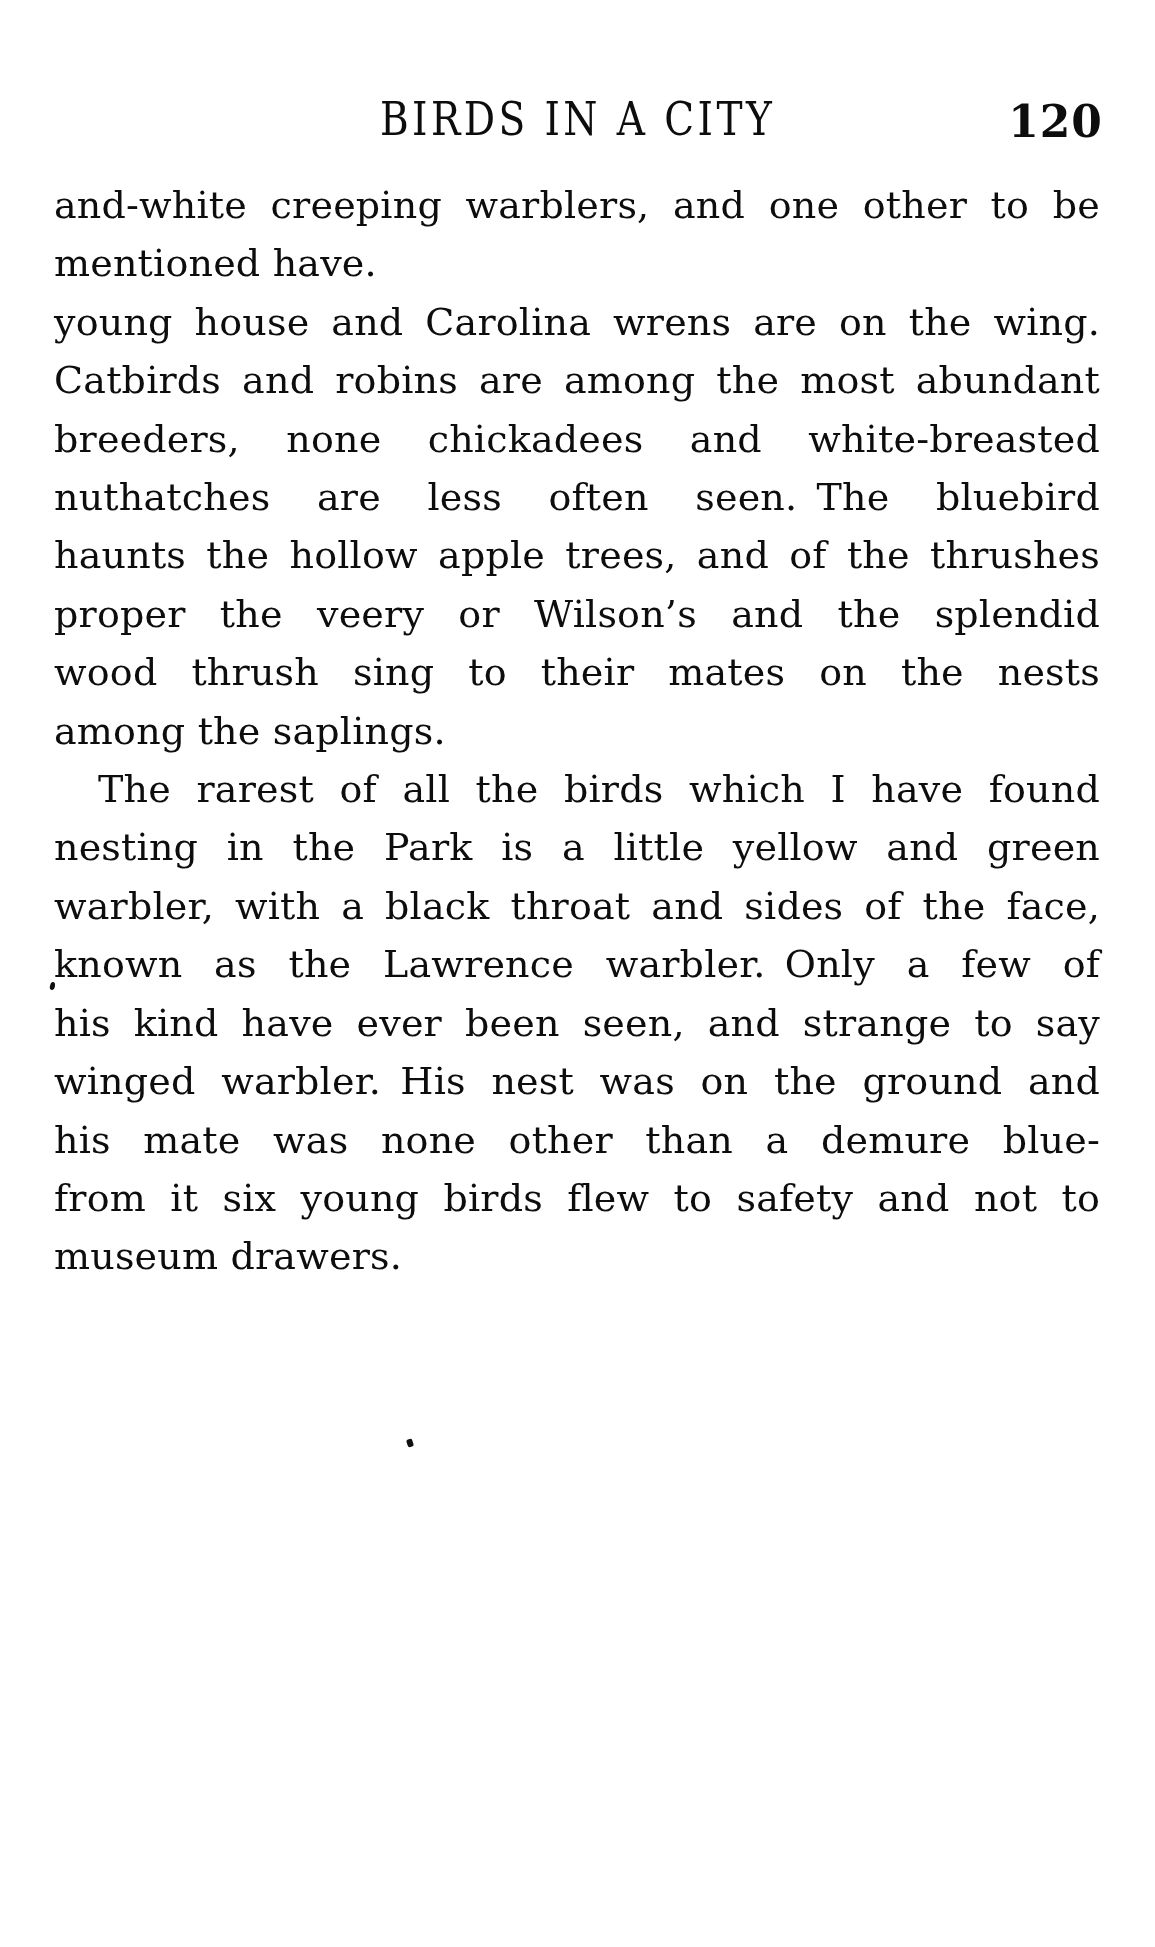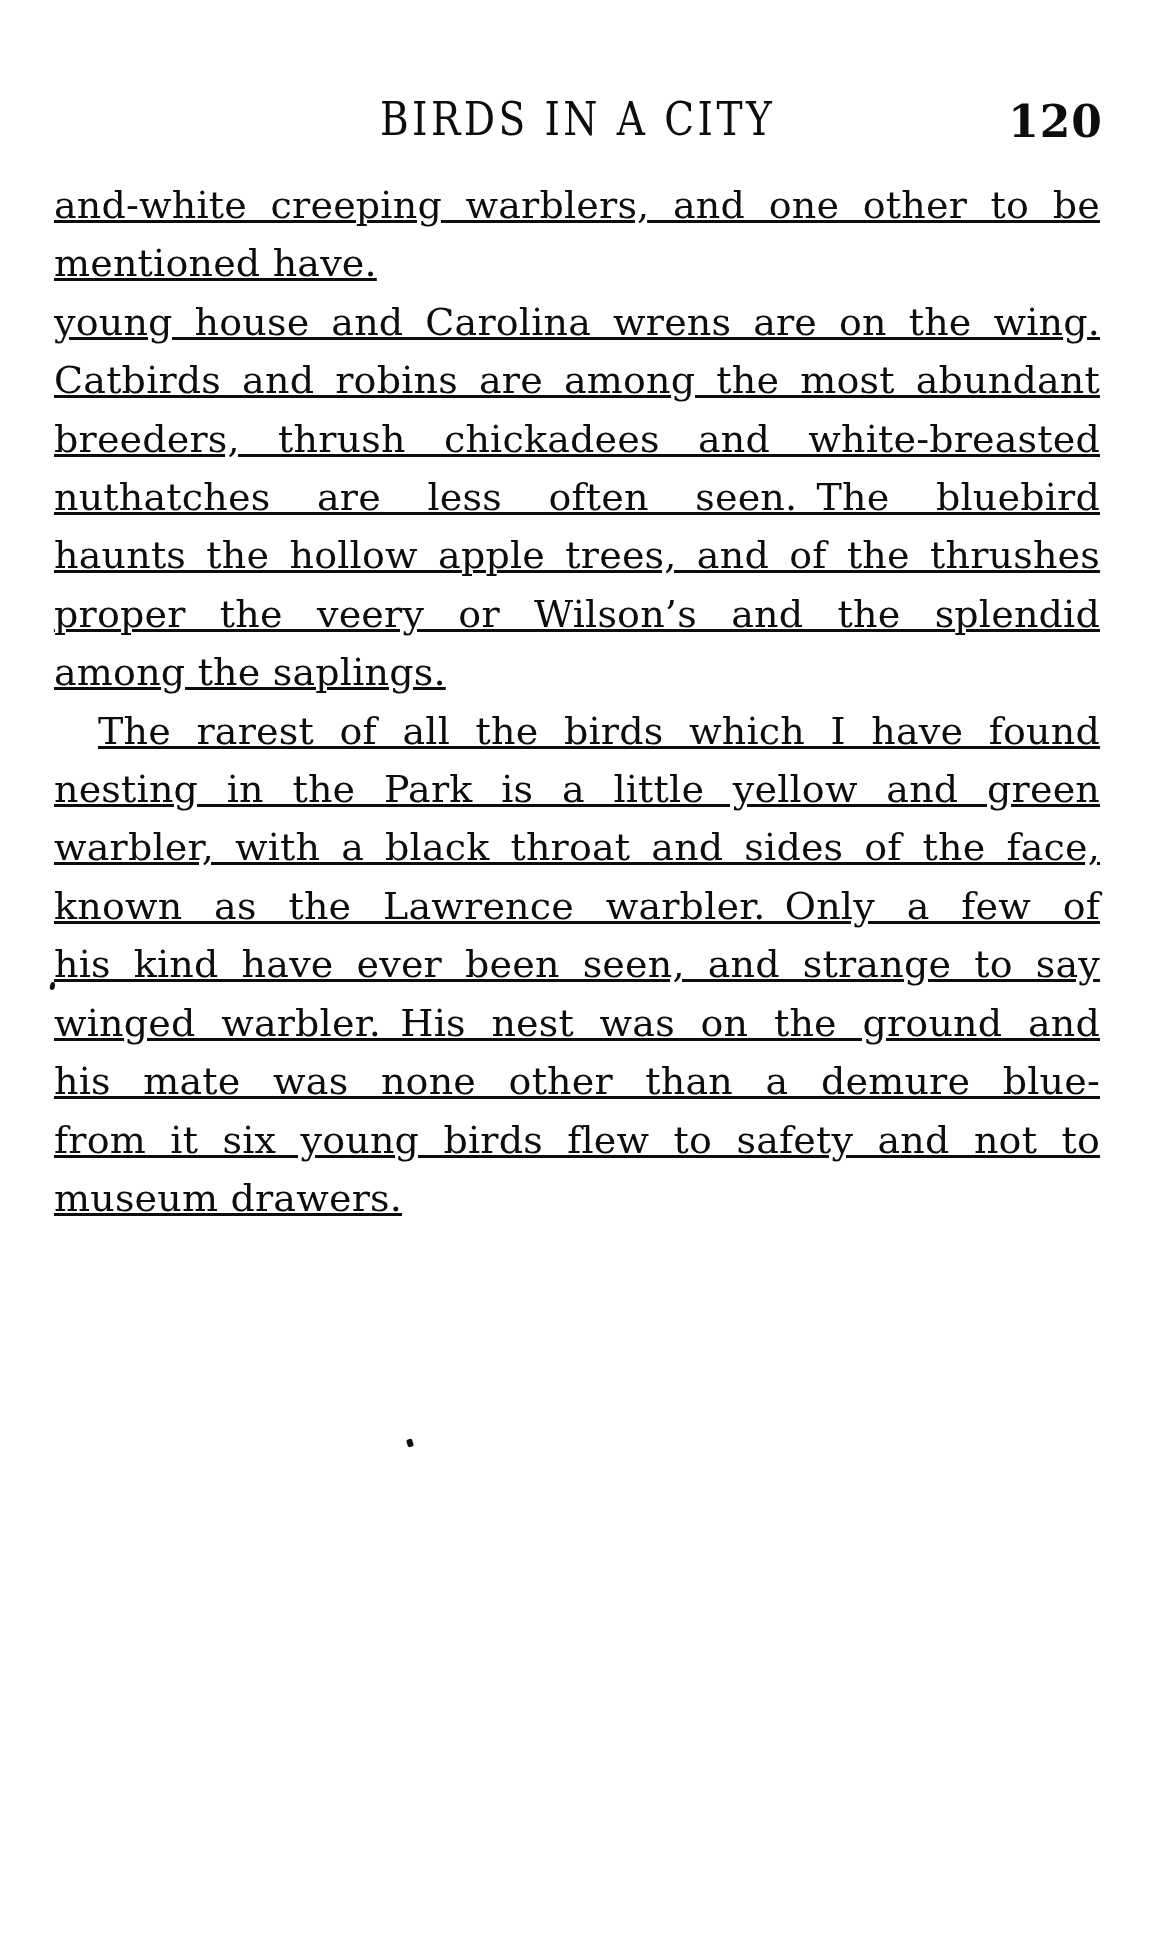--- a/index.html
+++ b/index.html
@@ -36,21 +36,20 @@
     font-weight: bold;
     letter-spacing: 1px;
   }
 
   
   .body-text {
     position: absolute;
     top: 176px;
     left: 54px;
     width: 1046px;
-    text-decoration: underline;
   }
   .line {
     font-size: 38px;
     line-height: 58.4px;
     text-align: justify;
     text-align-last: justify;
     letter-spacing: 0.2px;
     white-space: normal;
   }
   .line.pend { text-align-last: left; }   
@@ -80,24 +79,25 @@
 <header>
   <div class="running-head">BIRDS IN A CITY</div>
   <div class="folio">120</div>
 </header>
 
 <main class="body-text" id="body-text">
     <div class="line">and-white creeping warblers, and one other to be</div>
     <div class="line pend">mentioned have.</div>
     <div class="line">young house and Carolina wrens are on the wing.</div>
     <div class="line">Catbirds and robins are among the most abundant</div>
-    <div class="line">breeders, thrush chickadees and white-breasted</div>
+    <div class="line">breeders, none chickadees and white-breasted</div>
     <div class="line">nuthatches are less often seen. The bluebird</div>
     <div class="line">haunts the hollow apple trees, and of the thrushes</div>
     <div class="line">proper the veery or Wilson’s and the splendid</div>
+    <div class="line">wood thrush sing to their mates on the nests</div>
     <div class="line pend">among the saplings.</div>
     <div class="line indent">The rarest of all the birds which I have found</div>
     <div class="line">nesting in the Park is a little yellow and green</div>
     <div class="line">warbler, with a black throat and sides of the face,</div>
     <div class="line">known as the Lawrence warbler. Only a few of</div>
     <div class="line">his kind have ever been seen, and strange to say</div>
     <div class="line">winged warbler. His nest was on the ground and</div>
     <div class="line">his mate was none other than a demure blue-</div>
     <div class="line">from it six young birds flew to safety and not to</div>
     <div class="line pend">museum drawers.</div>

